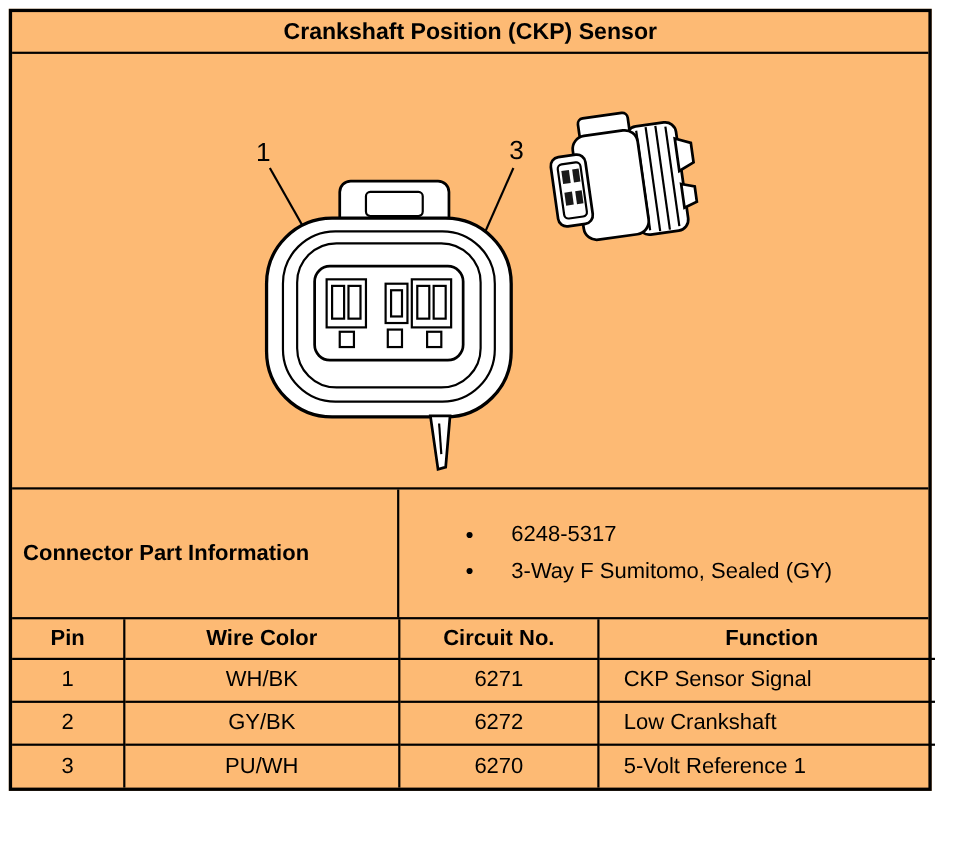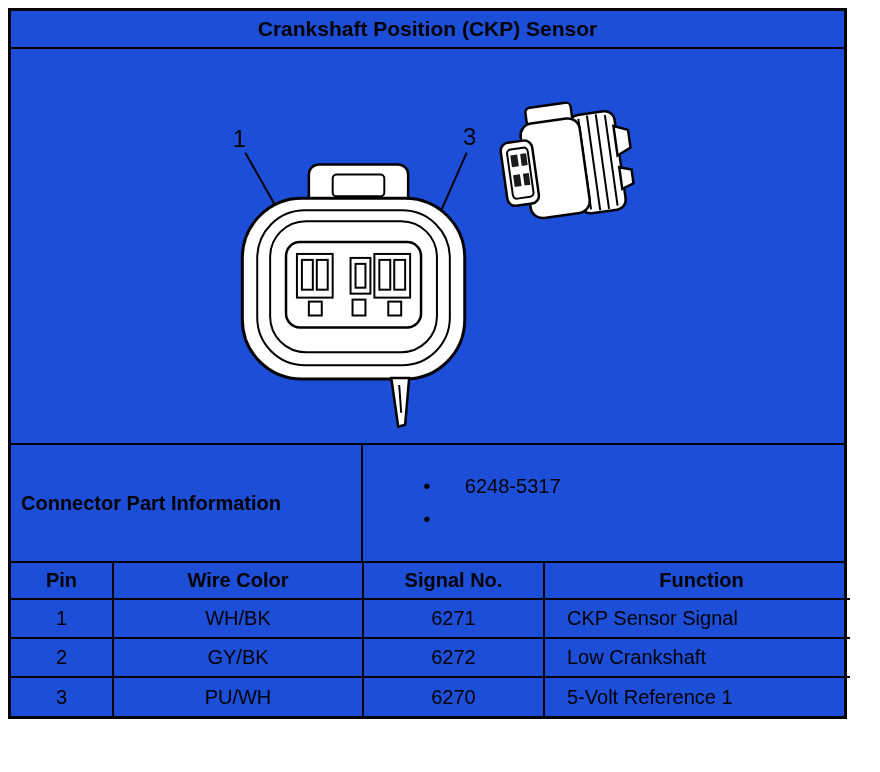--- a/index.html
+++ b/index.html
@@ -5,21 +5,21 @@
   * { box-sizing: border-box; margin: 0; padding: 0; }
   html, body {
     background: #ffffff;
     font-family: "Liberation Sans", sans-serif;
     color: #000;
   }
   .sheet {
     width: 839px;
     margin: 8px auto 0 8px;
     border: 3px solid #000;
-    background: #1d4ed8;
+    background: #fdba74;
   }
   .title-row {
     height: 38px;
     border-bottom: 2px solid #000;
     display: flex;
     align-items: center;
     justify-content: center;
     font-size: 21px;
     font-weight: bold;
   }
@@ -171,37 +171,38 @@
   <div class="info-row">
     <div class="info-label-cell">Connector Part Information</div>
     <div class="info-bullets-cell">
       <ul>
         <li>
           <span class="bullet-dot">●</span>
           <span>6248-5317</span>
         </li>
         <li>
           <span class="bullet-dot">●</span>
+          <span>3-Way F Sumitomo, Sealed (GY)</span>
         </li>
       </ul>
     </div>
   </div>
 
   <table class="pin-table">
     <colgroup>
       <col class="c-pin">
         <col class="c-wire">
         <col class="c-circ">
         <col class="c-func">
     </colgroup>
     <thead>
       <tr>
         <th>Pin</th>
         <th>Wire Color</th>
-        <th>Signal No.</th>
+        <th>Circuit No.</th>
         <th>Function</th>
       </tr>
     </thead>
     <tbody>
       <tr>
         <td>1</td>
         <td>WH/BK</td>
         <td>6271</td>
         <td class="fn">CKP Sensor Signal</td>
       </tr>

